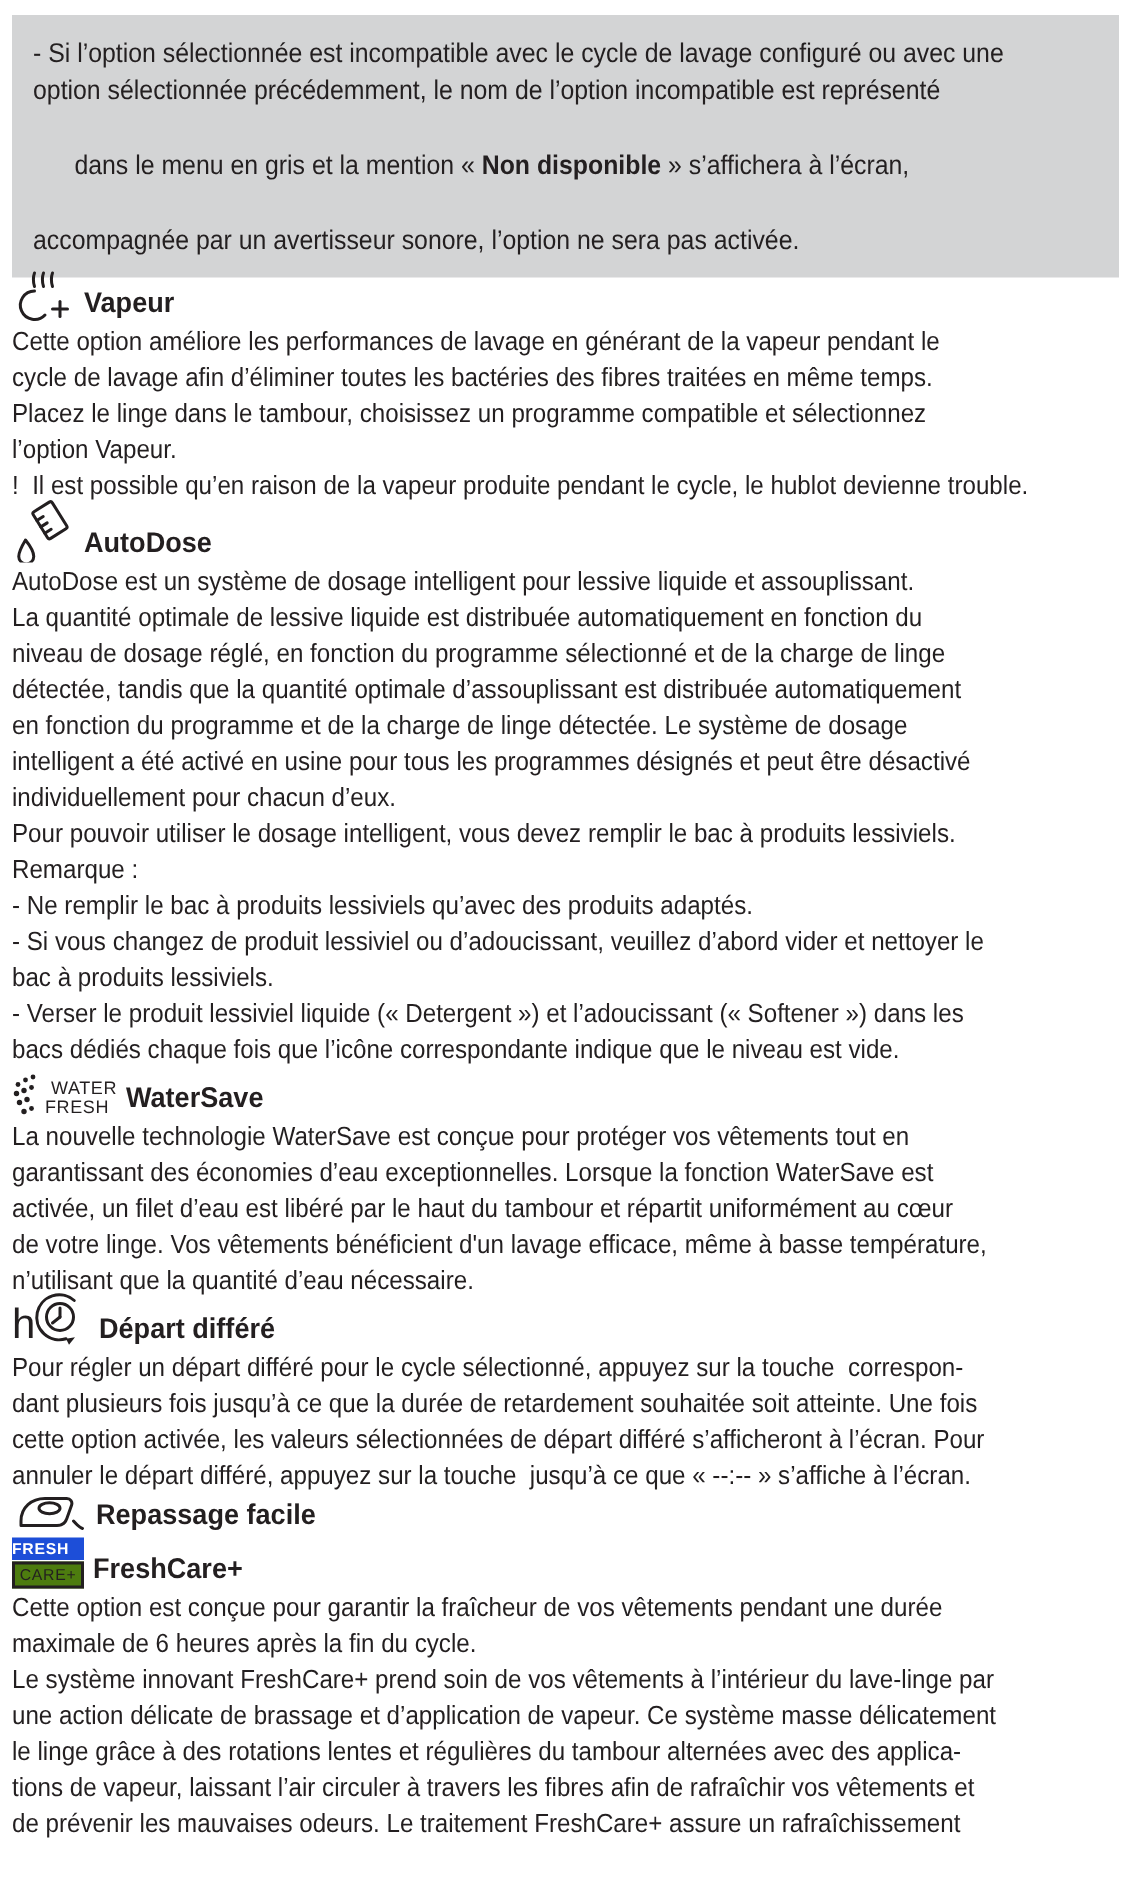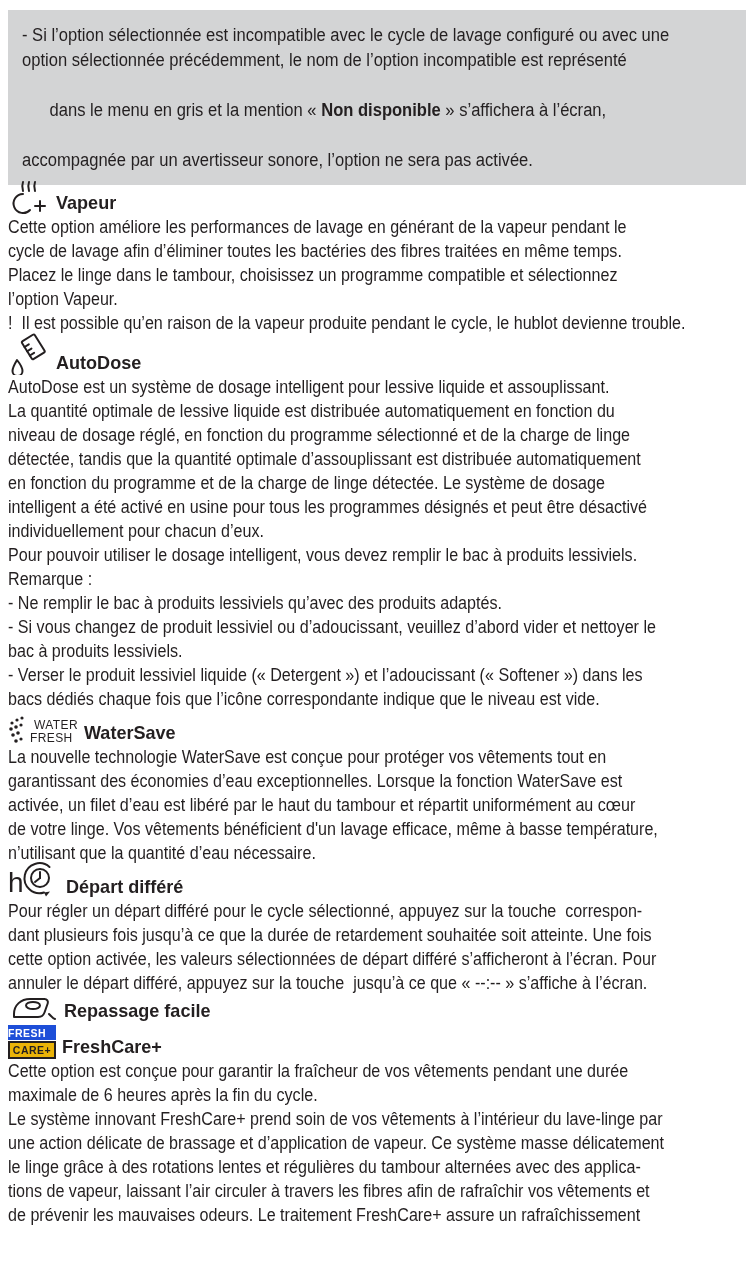--- a/index.html
+++ b/index.html
@@ -54,22 +54,22 @@
 
   
   .fc-badge { width:48px; }
   .fc-top {
     background:#1d4ed8; color:#ffffff; text-align:center;
     font-size:10.5px; font-weight:bold; letter-spacing:0.5px;
     padding:2px 16px 1px 0;
   }
   .fc-bottom {
     border:2px solid #231f20; color:#231f20; text-align:center;
-    font-size:10.5px; font-weight:bold; letter-spacing:0.5px;
-    padding:1px 0; margin-top:1px; background:#eab308;
+    font-size:10.5px; font-weight:normal; letter-spacing:0.5px;
+    padding:1px 0; margin-top:1px; background:#4d7c0f;
   }
 </style>
 </head>
 <body>
 
 <div class="page">
 
   <div class="note-box">
     <div class="ln">- Si l’option sélectionnée est incompatible avec le cycle de lavage configuré ou avec une</div>
     <div class="ln">option sélectionnée précédemment, le nom de l’option incompatible est représenté</div>

